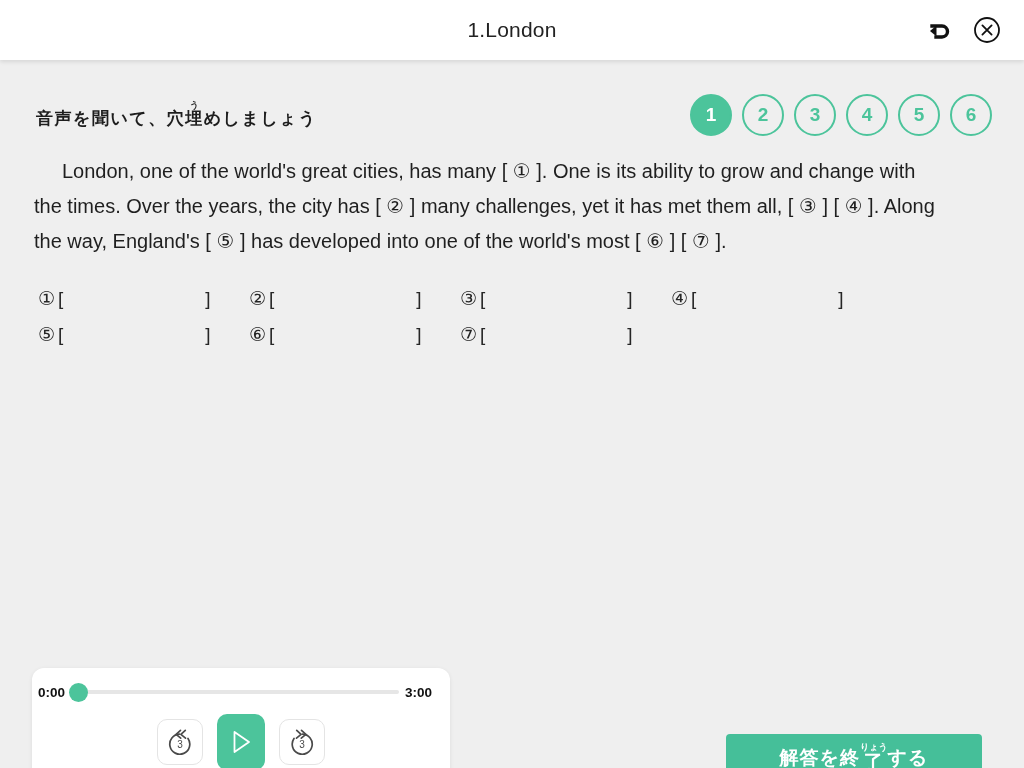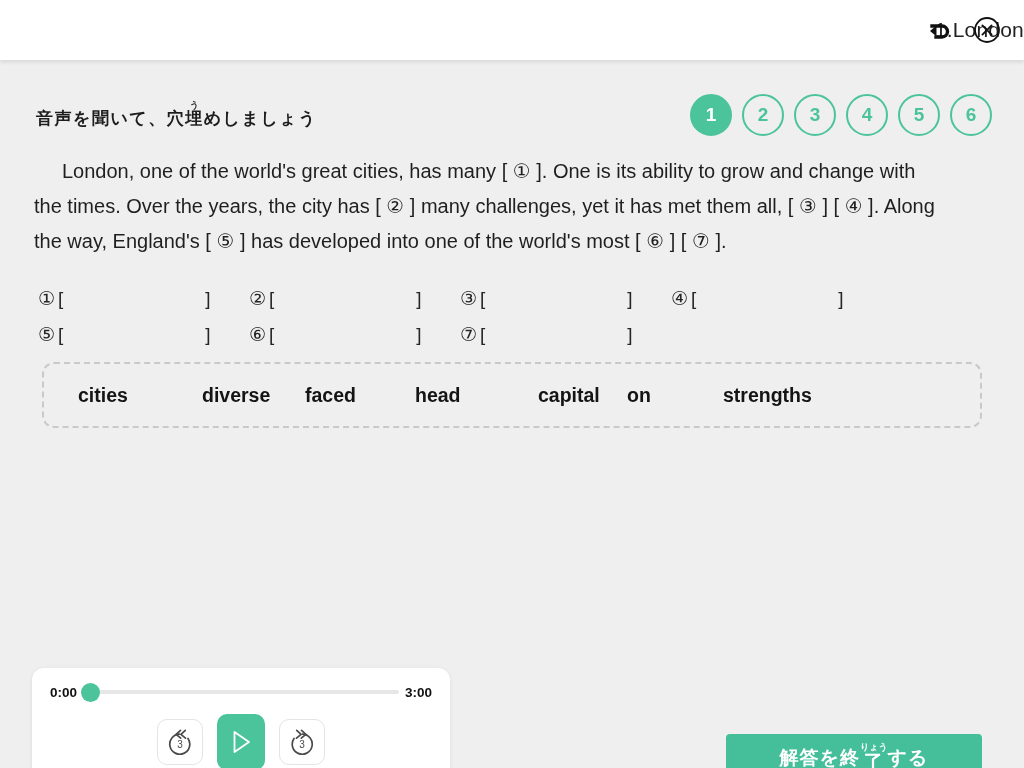--- a/index.html
+++ b/index.html
@@ -17,21 +17,21 @@
   }
 
   
   .header {
     position: relative;
     height: 60px;
     background: #ffffff;
     box-shadow: 0 2px 4px rgba(0,0,0,0.10);
     display: flex;
     align-items: center;
-    justify-content: flex-end;
+    justify-content: center;
     z-index: 5;
   }
   .header-title {
     font-size: 21px;
     color: #222;
     letter-spacing: 0.2px;
   }
   .header-actions {
     position: absolute;
     right: 22px;
@@ -171,21 +171,21 @@
     width: 418px;
     height: 117px;
     background: #ffffff;
     border-radius: 12px;
     box-shadow: 0 1px 4px rgba(0,0,0,0.08);
     box-sizing: border-box;
   }
   .player-top {
     display: flex;
     align-items: center;
-    padding: 16px 18px 0 18px;
+    padding: 16px 18px 0 6px;
   }
   .time {
     font-size: 13.5px;
     font-weight: bold;
     color: #111;
     white-space: nowrap;
   }
   .track-wrap {
     position: relative;
     flex: 1;
@@ -352,29 +352,20 @@
       </div>
       <div class="answer-slot">
         <span class="num">⑦</span>
           <span class="brk-open">[</span>
           <span class="fillarea"></span>
           <span class="brk-close">]</span>
       </div>
     </div>
   </div>
 
-  <div class="wordbank">
-    <div class="word" style="width:124px">cities</div>
-    <div class="word" style="width:103px">diverse</div>
-    <div class="word" style="width:110px">faced</div>
-    <div class="word" style="width:123px">head</div>
-    <div class="word" style="width:89px">capital</div>
-    <div class="word" style="width:96px">on</div>
-    <div class="word">strengths</div>
-  </div>
 
   <div class="player">
     <div class="player-top">
       <div class="time">0:00</div>
       <div class="track-wrap">
         <div class="track"></div>
         <div class="thumb"></div>
       </div>
       <div class="time">3:00</div>
     </div>

